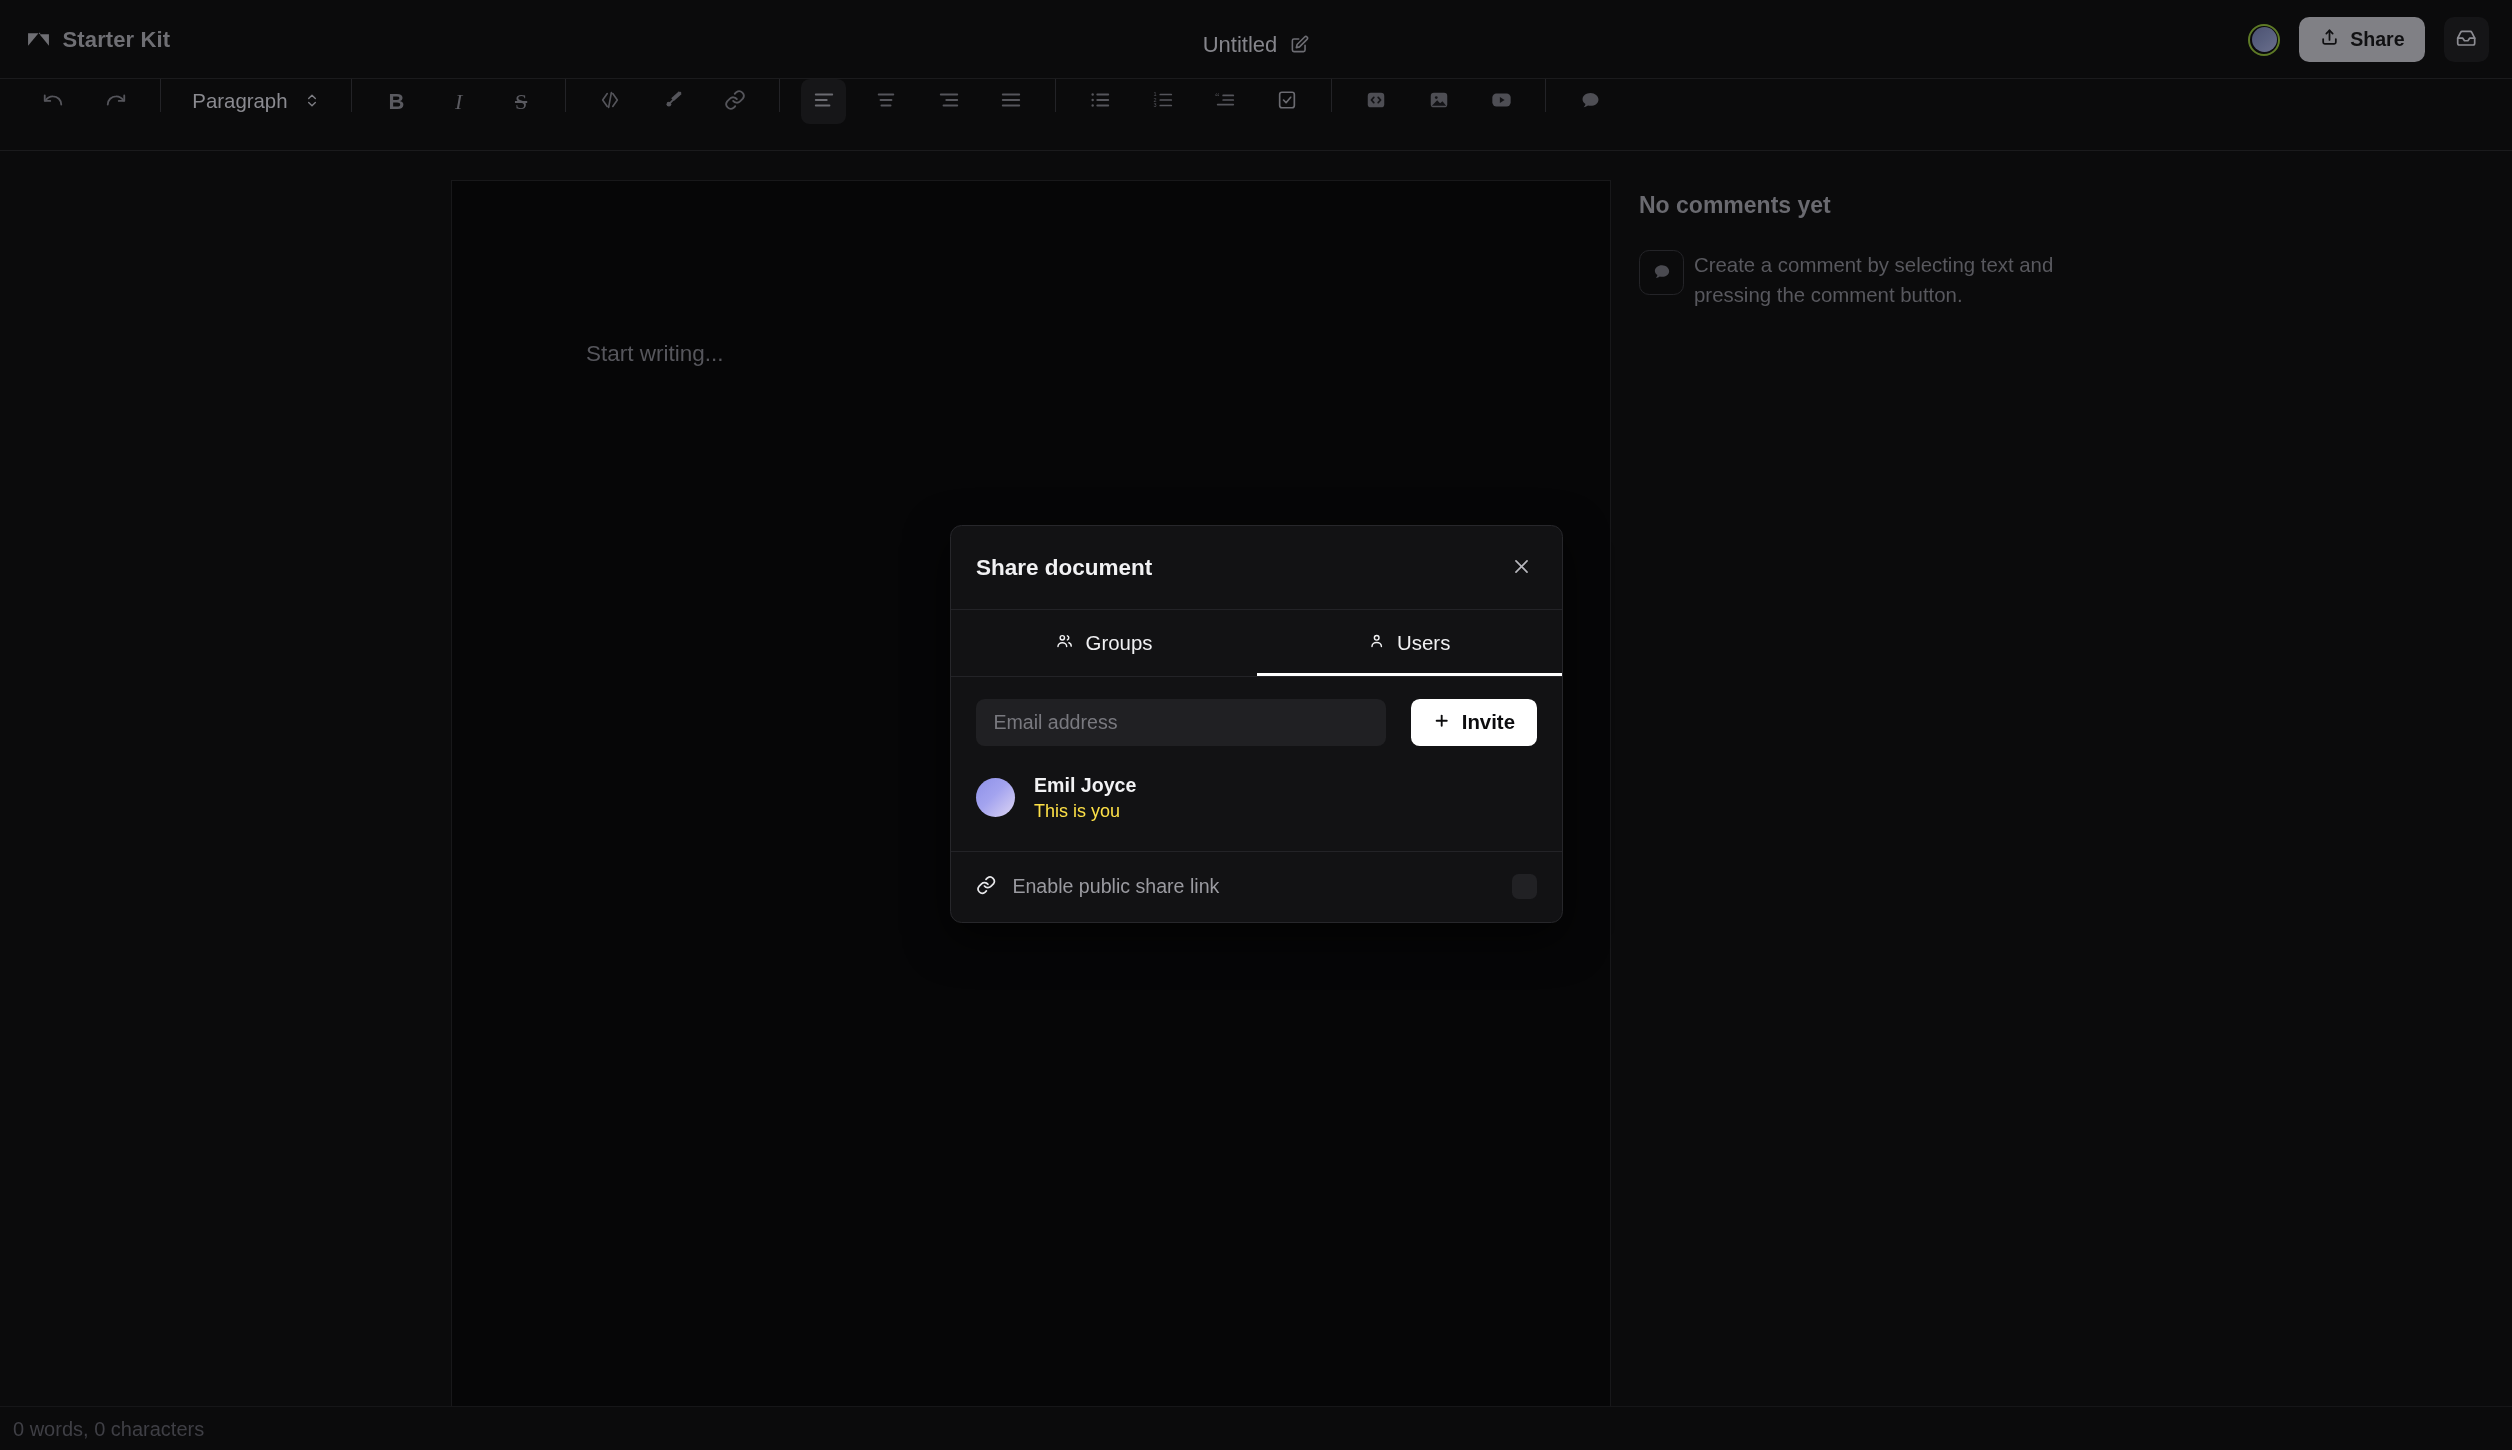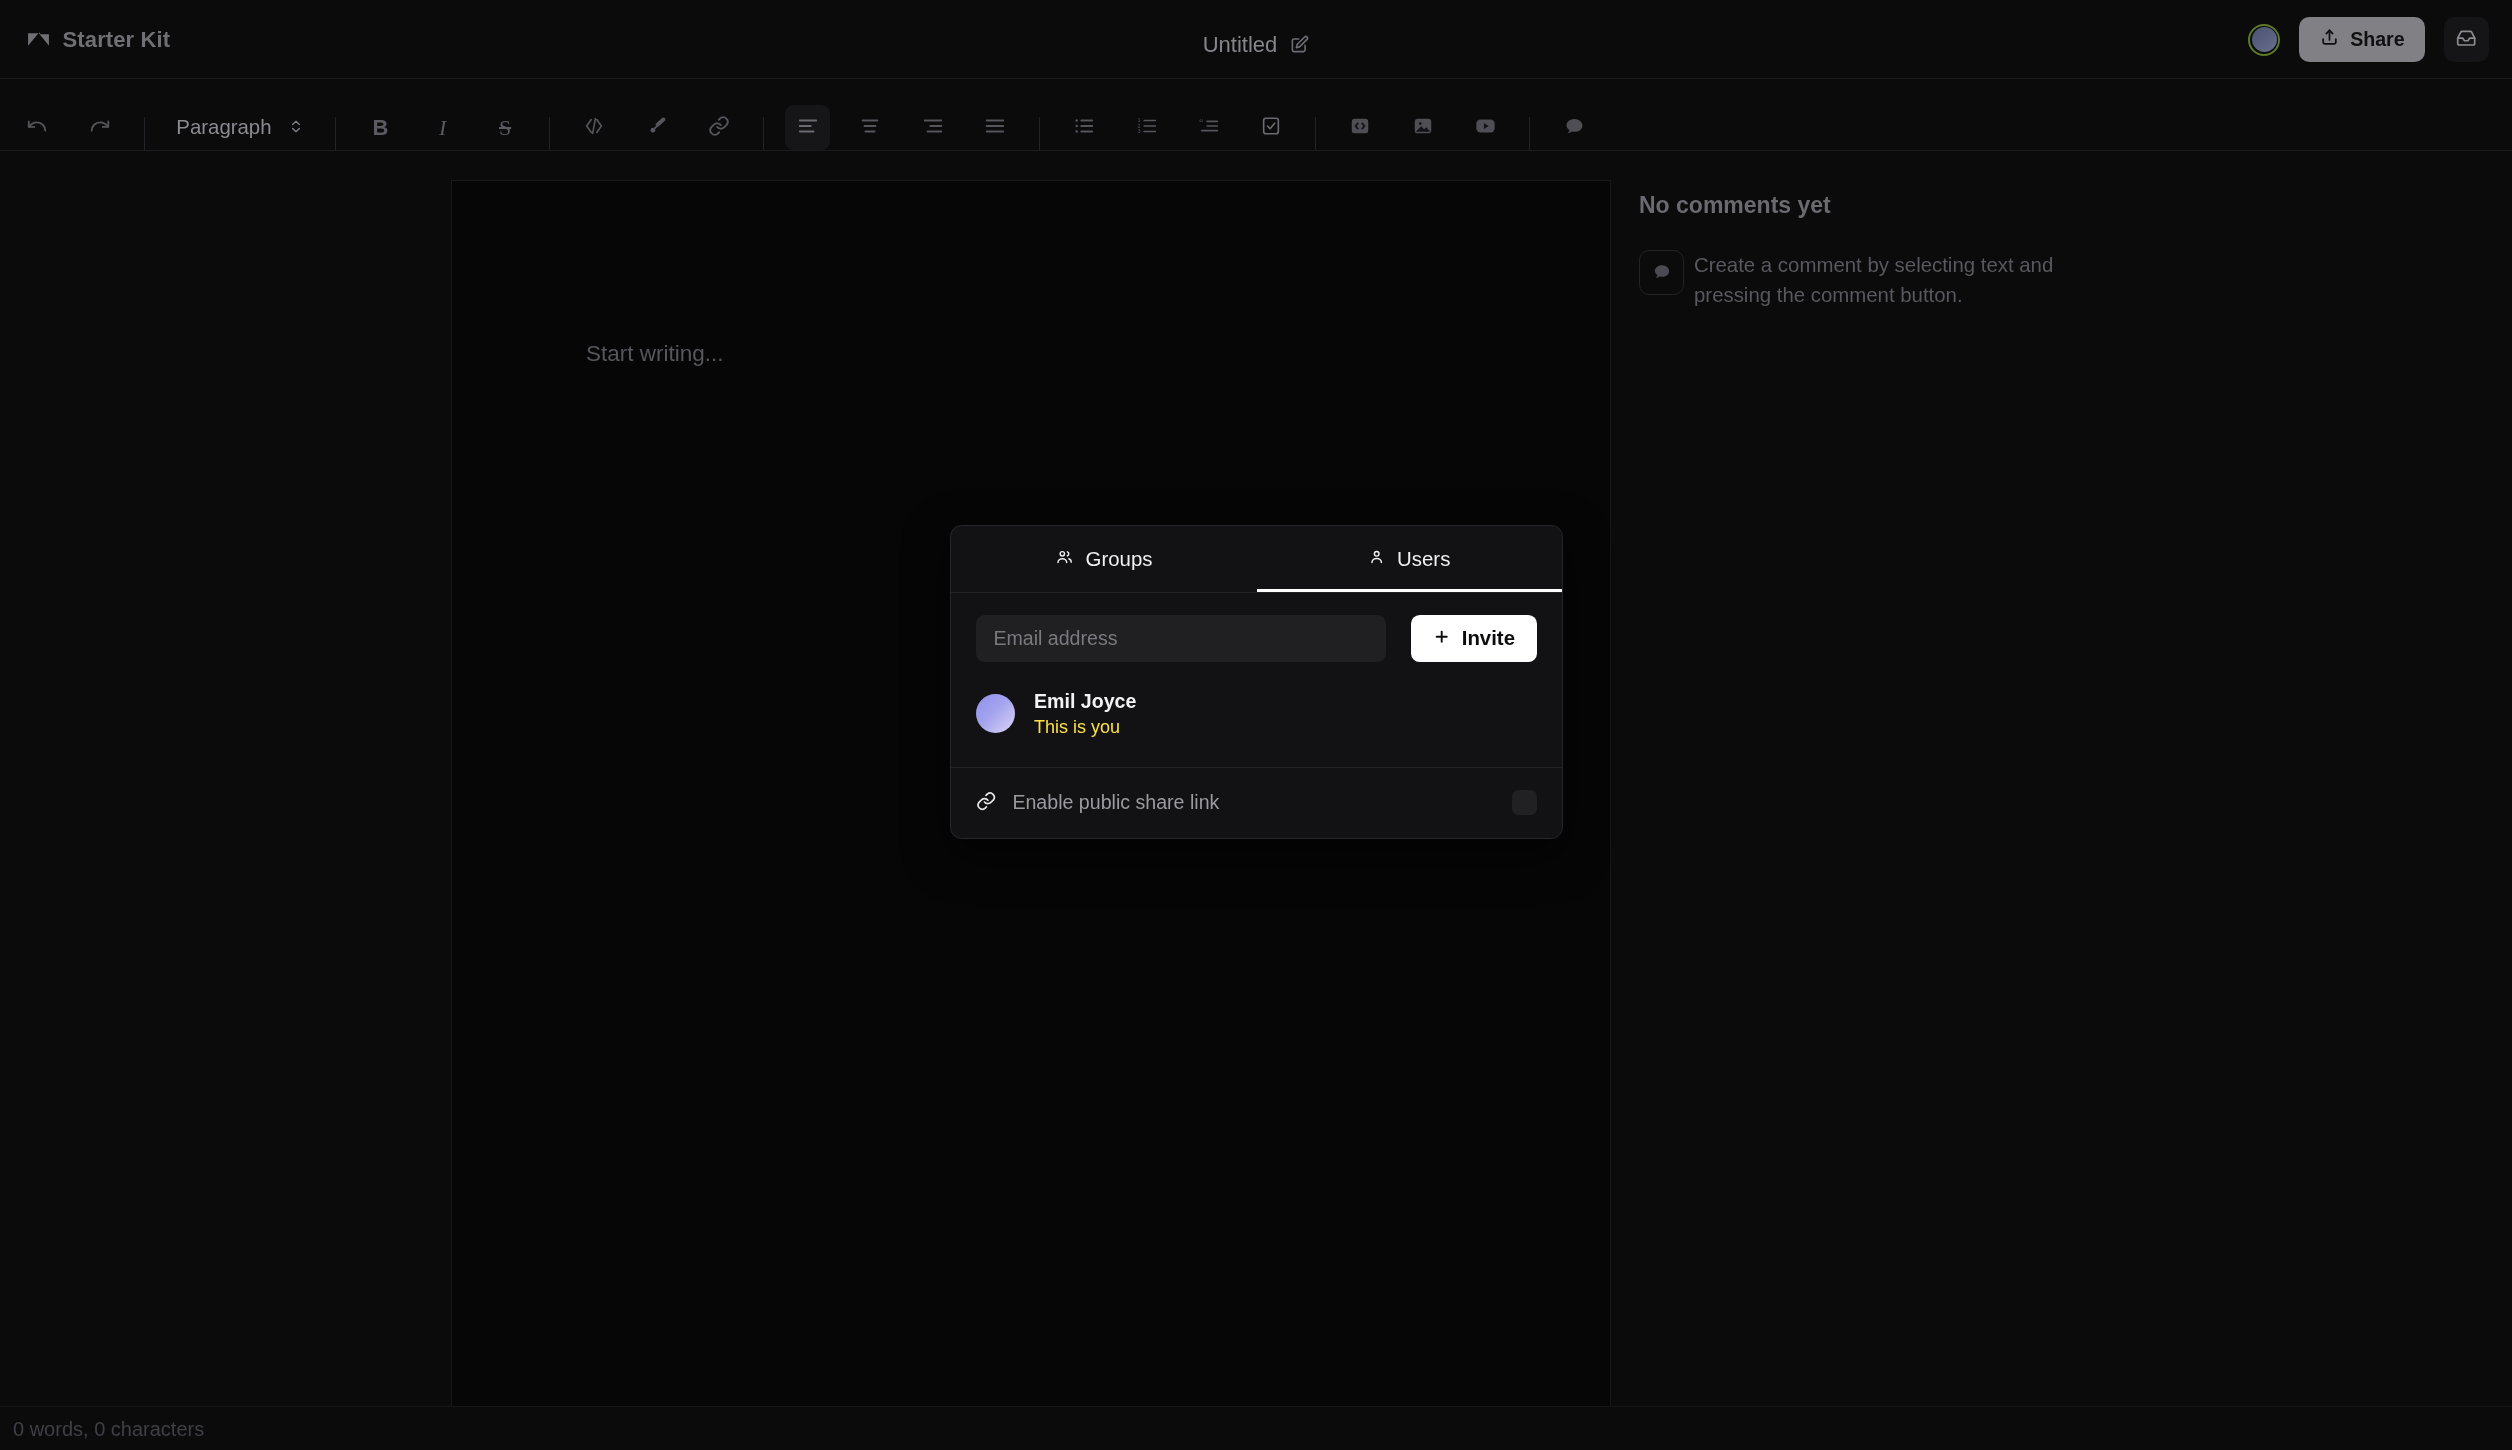--- a/index.html
+++ b/index.html
@@ -44,21 +44,21 @@
   }
   #inbox-btn {
     width: 45px; height: 45px; border-radius: 10.2px; background: #151517;
     display: flex; align-items: center; justify-content: center; border: none; cursor: pointer;
   }
 
   
   #toolbar {
     position: absolute; left: 0; top: 79px; width: 2512px; height: 72px;
     background: #0b0b0c; border-bottom: 0.7px solid #1b1b1d;
-    display: flex; align-items: flex-end; padding-left: 6px; gap: 0;
+    display: flex; align-items: flex-start; padding-left: 22px; gap: 0;
   }
   .tb-btn {
     width: 45px; height: 45px; border-radius: 8.7px;
     display: flex; align-items: center; justify-content: center;
     background: transparent; border: none; cursor: pointer; flex: none;
     margin: 0 8.7px;
   }
   .tb-btn.active { background: #161618; }
   .tb-btn .gl { color: #5a5a60; font-size: 22px; font-family: "Liberation Serif", serif; }
   .tb-sep { width: 0.7px; height: 33px; background: #232327; margin: 0 13px; flex: none; }
@@ -403,20 +403,31 @@
       <div class="empty-text">Create a comment by selecting text and pressing the comment button.</div>
     </div>
   </div>
 </div>
 
 <div id="statusbar">
   <span class="st">0 words, 0 characters</span>
 </div>
 
 <div id="dialog">
+  <div class="dlg-head">
+    <span class="dlg-title">Share document</span>
+    <button id="dlg-close">
+      <span>
+        <svg width="19" height="19" viewBox="0 0 24 24" fill="none" stroke="#b7b7bd" stroke-width="2.1" stroke-linecap="round">
+          <path d="M5 5l14 14"></path>
+            <path d="M19 5L5 19"></path>
+        </svg>
+      </span>
+    </button>
+  </div>
 
   <div class="tabs">
     <button class="tab">
       <span>
         <svg width="19" height="17.4" viewBox="0 0 24 24" fill="none" stroke="#f0f0f2" stroke-width="2" stroke-linecap="round" stroke-linejoin="round">
           <circle cx="9" cy="8" r="3"></circle>
             <path d="M3 20c0-3.1 2.7-5.3 6-5.3s6 2.2 6 5.3"></path>
           <path d="M16 5.3a3 3 0 0 1 0 5.6"></path>
             <path d="M18 14.8c2 .8 3.3 2.6 3.3 4.7"></path>
         </svg>

